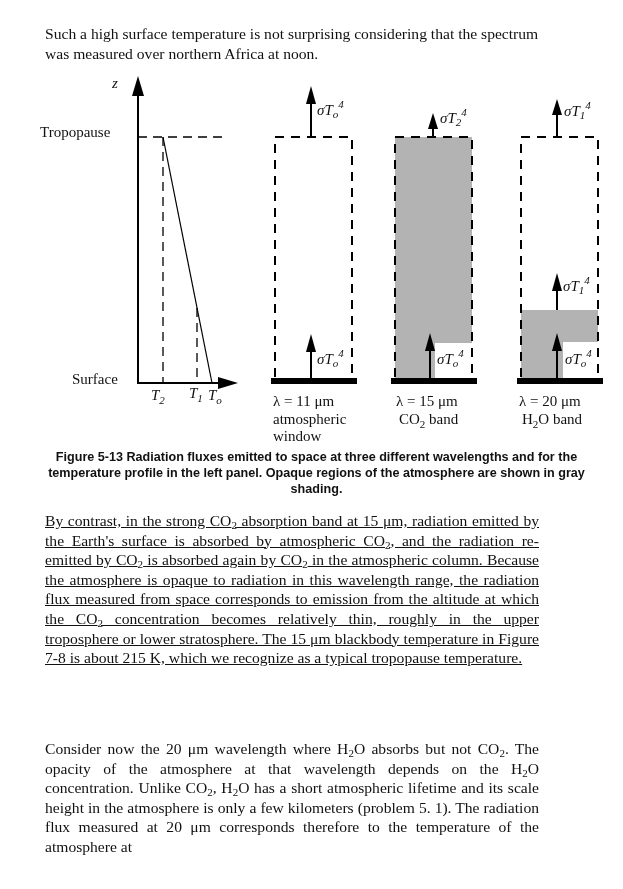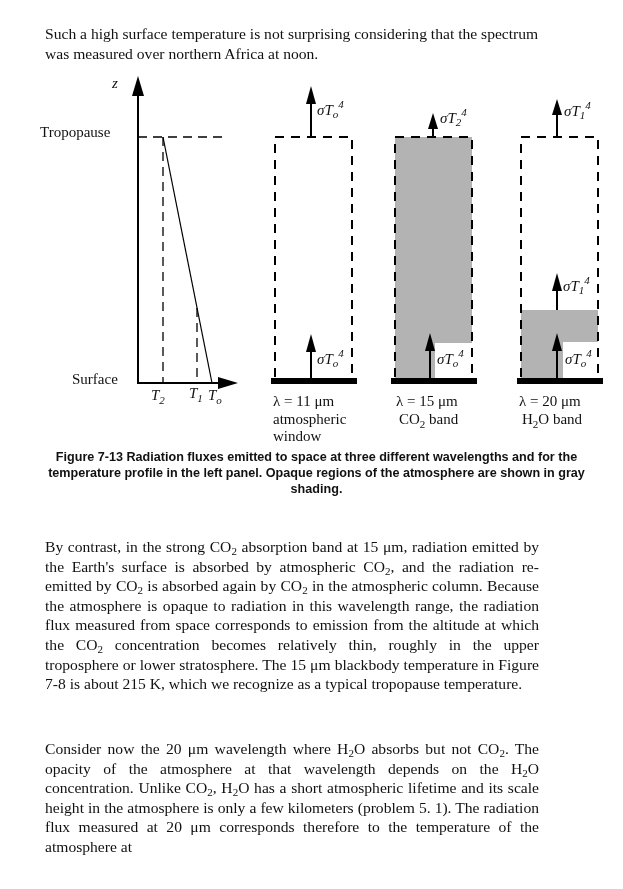--- a/index.html
+++ b/index.html
@@ -3,21 +3,21 @@
   <meta charset="utf-8">
   <style>
     html, body { margin: 0; padding: 0; background: #ffffff; }
     body { width: 623px; height: 889px; position: relative; overflow: hidden; color: #111; }
     .para {
       position: absolute; left: 45px; width: 494px;
       font-family: "Liberation Serif", "DejaVu Serif", serif;
       font-size: 15.6px; line-height: 19.6px; text-align: justify; margin: 0;
     }
     .para.p1 { top: 10px; text-align: left; line-height: 20px; margin-top: 14px; }
-    .para.p2 { top: 537px; }
+    .para.p2 { top: 511px; text-decoration: underline; }
     .para.p3 { top: 739px; }
     .para sub { font-size: 11px; line-height: 0; vertical-align: -3px; }
     .caption {
       position: absolute; left: 40px; width: 553px; top: 449px;
       font-family: "Liberation Sans", "DejaVu Sans", sans-serif;
       font-weight: bold; font-size: 12.6px; line-height: 16px; text-align: center; margin: 0;
     }
     svg#figure { position: absolute; left: 0; top: 60px; }
     svg text { font-family: "Liberation Serif", "DejaVu Serif", serif; fill: #111; }
   </style>
@@ -86,17 +86,17 @@
     <polygon points="557,273 552,291 562,291" fill="#000"></polygon>
     <text x="563" y="291" font-size="15" font-style="italic">σT<tspan font-size="11" dy="3">1</tspan><tspan font-size="11" dy="-10">4</tspan></text>
     <line x1="557" y1="378" x2="557" y2="348" stroke="#000" stroke-width="2"></line>
     <polygon points="557,333 552,351 562,351" fill="#000"></polygon>
     <text x="565" y="364" font-size="15" font-style="italic">σT<tspan font-size="11" dy="3">o</tspan><tspan font-size="11" dy="-10">4</tspan></text>
     <text x="519" y="406" font-size="15">λ = 20 μm</text>
     <text x="522" y="424" font-size="15">H<tspan font-size="11" dy="4">2</tspan><tspan dy="-4">O band</tspan></text>
   </g>
 </svg>
 
-<p class="caption">Figure 7-13  Radiation fluxes emitted to space at three different wavelengths and for the temperature profile in the left panel.  Opaque regions of the atmosphere are shown in gray shading.</p>
+<p class="caption">Figure 5-13  Radiation fluxes emitted to space at three different wavelengths and for the temperature profile in the left panel.  Opaque regions of the atmosphere are shown in gray shading.</p>
 
 <p class="para p2"><span>By contrast, in the strong CO</span><sub>2</sub><span> absorption band at 15 μm, radiation emitted by the Earth's surface is absorbed by atmospheric CO</span><sub>2</sub><span>, and the radiation re-emitted by CO</span><sub>2</sub><span> is absorbed again by CO</span><sub>2</sub><span> in the atmospheric column.  Because the atmosphere is opaque to radiation in this wavelength range, the radiation flux measured from space corresponds to emission from the altitude at which the CO</span><sub>2</sub><span> concentration becomes relatively thin, roughly in the upper troposphere or lower stratosphere.  The 15 μm blackbody temperature in Figure 7-8 is about 215 K, which we recognize as a typical tropopause temperature.</span></p>
 
 <p class="para p3"><span>Consider now the 20 μm wavelength where H</span><sub>2</sub><span>O absorbs but not CO</span><sub>2</sub><span>.  The opacity of the atmosphere at that wavelength depends on the H</span><sub>2</sub><span>O concentration.  Unlike CO</span><sub>2</sub><span>, H</span><sub>2</sub><span>O has a short atmospheric lifetime and its scale height in the atmosphere is only a few kilometers (problem 5. 1).  The radiation flux measured at 20 μm corresponds therefore to the temperature of the atmosphere at</span></p>
 
 </body></html>

